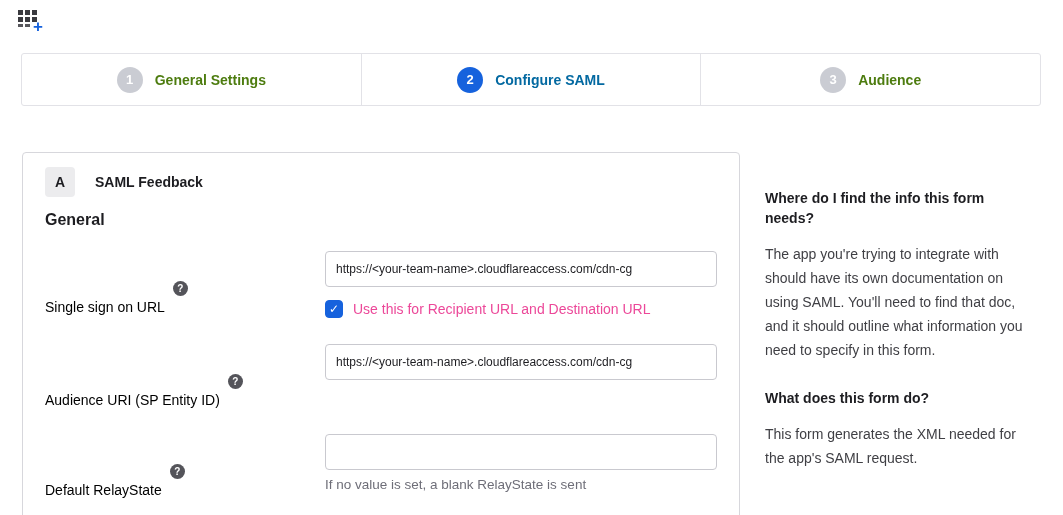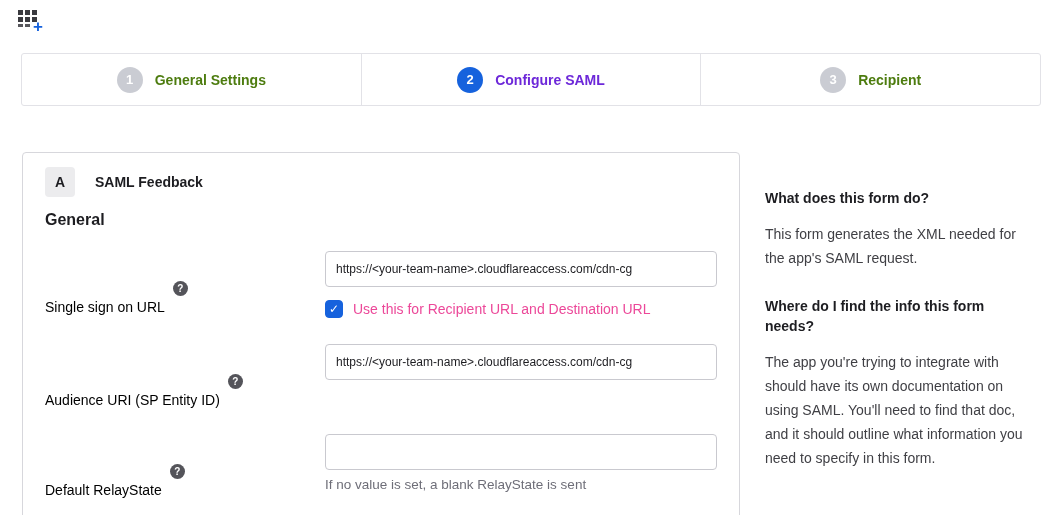--- a/index.html
+++ b/index.html
@@ -21,21 +21,21 @@
   .steps { display:flex; margin:21px 22px 0 21px; border:1px solid #e2e2e7;
     border-radius:3px; background:#fff; height:53px; }
   .step { flex:1; display:flex; align-items:center; justify-content:center;
     gap:12px; border-right:1px solid #e2e2e7; cursor:default; }
   .step:last-child { border-right:none; }
   .step-circle { width:26px; height:26px; border-radius:50%; background:#caccd3;
     color:#ffffff; font-size:13px; font-weight:700; display:flex;
     align-items:center; justify-content:center; }
   .step-label { font-size:14px; font-weight:700; color:#4d7c0f; }
   .step.active .step-circle { background:#1662dd; }
-  .step.active .step-label { color:#6d28d9; }
+  .step.active .step-label { color:#0369a1; }
 
   
   .content { display:flex; align-items:flex-start; margin:46px 0 0 22px; }
 
   .form-panel { width:718px; border:1px solid #d7d7dc; border-radius:4px;
     background:#fff; padding:14px 22px 40px 22px; min-height:400px; }
 
   .section-header { display:flex; align-items:center; gap:20px; }
   .section-badge { width:30px; height:30px; border-radius:4px; background:#ececee;
     display:flex; align-items:center; justify-content:center; font-size:14px;
@@ -97,21 +97,21 @@
   <div class="step">
     <span class="step-circle">1</span>
     <span class="step-label">General Settings</span>
   </div>
   <div class="step active">
     <span class="step-circle">2</span>
     <span class="step-label">Configure SAML</span>
   </div>
   <div class="step">
     <span class="step-circle">3</span>
-    <span class="step-label">Recipient</span>
+    <span class="step-label">Audience</span>
   </div>
 </nav>
 
 <div class="content">
 
   <section class="form-panel">
     <div class="section-header">
       <span class="section-badge">A</span>
       <span class="section-title">SAML Feedback</span>
     </div>
@@ -149,22 +149,22 @@
       </div>
       <div class="control-col">
         <input class="text-input" type="text" value="" style="">
         <div class="input-help">If no value is set, a blank RelayState is sent</div>
       </div>
     </div>
   </section>
 
   <aside class="help-sidebar">
     <div class="help-section">
+      <h3 class="help-heading">Where do I find the info this form needs?</h3>
+      <p class="help-body">The app you're trying to integrate with should have its own documentation on using SAML. You'll need to find that doc, and it should outline what information you need to specify in this form.</p>
+    </div>
+    <div class="help-section">
       <h3 class="help-heading">What does this form do?</h3>
       <p class="help-body">This form generates the XML needed for the app's SAML request.</p>
-    </div>
-    <div class="help-section">
-      <h3 class="help-heading">Where do I find the info this form needs?</h3>
-      <p class="help-body">The app you're trying to integrate with should have its own documentation on using SAML. You'll need to find that doc, and it should outline what information you need to specify in this form.</p>
     </div>
   </aside>
 
 </div>
 
 </body></html>

